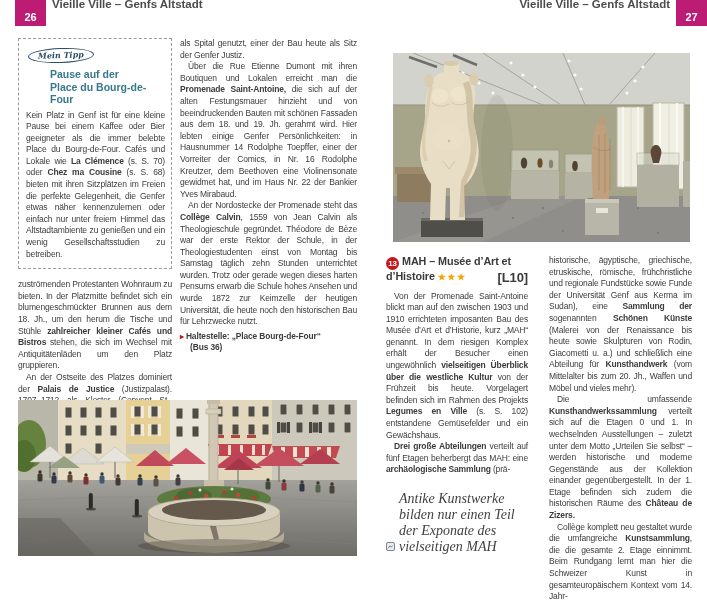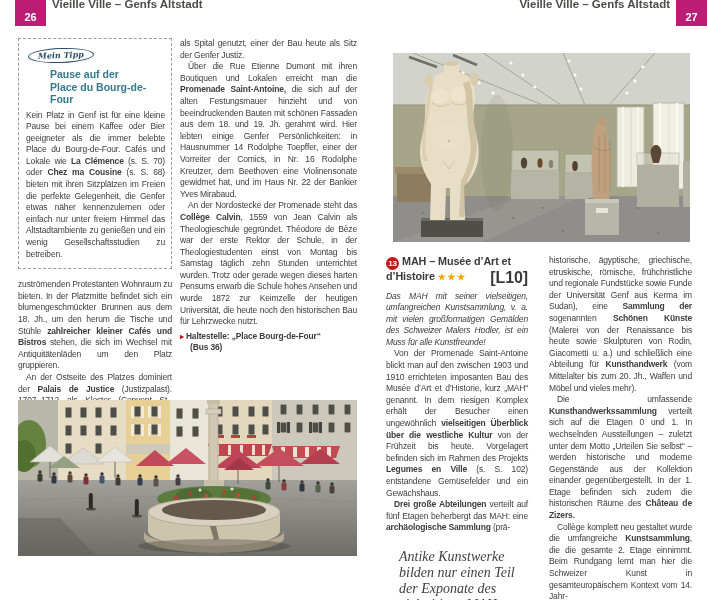--- a/index.html
+++ b/index.html
@@ -68,21 +68,21 @@
   .poi-heading{
     position:relative;font-size:10.8px;line-height:13.5px;font-weight:bold;
     color:#3a3a3a;margin:0 0 6px 0;letter-spacing:-0.1px;
   }
   .poi-num{
     display:inline-block;width:13px;height:13px;border-radius:50%;
     background:#c4161c;color:#fff;font-size:8px;line-height:13px;
     text-align:center;margin-right:3px;vertical-align:-1px;
   }
   .poi-stars{color:#f0a500;font-size:9px;letter-spacing:1.5px;margin-left:3px;}
-  .poi-ref{position:absolute;right:0;bottom:0;font-weight:bold;font-size:16px;color:#3a3a3a;padding-left:40px;}
+  .poi-ref{position:absolute;right:0;bottom:0;font-weight:bold;font-size:13px;color:#3a3a3a;padding-left:40px;}
   .teaser{font-style:italic;font-size:8.5px;line-height:11.6px;letter-spacing:-0.15px;text-align:justify;margin:0 0 0 0;color:#3c3c3c;}
   .teaser + .body{margin-top:0;}
 </style>
 </head>
 <body>
 
 <div class="hdr">
   <div class="pagenum-box left">26</div>
   <div class="hdr-title left">Vieille Ville – Genfs Altstadt</div>
   <div class="hdr-title right">Vieille Ville – Genfs Altstadt</div>
@@ -394,21 +394,20 @@
       <path d="M37,32 C33,44 34,58 31,70 C29,82 28,96 31,108 L35,108 C31,96 32,82 34,70 C37,58 36,44 40,34 Z" fill="#cfc0a0" opacity="0.5"></path>
     </svg>
   </figure>
 
   <div class="poi-cols">
     <div class="rcol1">
       <h3 class="poi-heading">
         <span class="poi-num">13</span><span>MAH – Musée d’Art et d’Histoire</span><span class="poi-stars">★★★</span>
         <span class="poi-ref">[L10]</span>
       </h3>
-      <p class="teaser">Das MAH mit seiner vielseitigen, umfangreichen Kunstsammlung, v. a. mit vielen großformatigen Gemälden des Schweizer Malers Hodler, ist ein Muss für alle Kunstfreunde!</p>
       <p class="body ind"><span>Von der Promenade Saint-Antoine blickt man auf den zwischen 1903 und 1910 errichteten imposanten Bau des Musée d’Art et d’Historie, kurz „MAH“ genannt. In dem riesigen Komplex erhält der Besucher einen ungewöhnlich </span><span class="b">vielseitigen Überblick über die westliche Kultur</span><span> von der Frühzeit bis heute. Vorgelagert befinden sich im Rahmen des Projekts </span><span class="b">Legumes en Ville</span><span> (s. S. 102) entstandene Gemüsefelder und ein Gewächshaus.</span></p>
       <p class="body ind"><span class="b">Drei große Abteilungen</span><span> verteilt auf fünf Etagen beherbergt das MAH: eine </span><span class="b">archäologische Sammlung</span><span> (prä-</span></p>
       <div class="caption">
         <span class="cap-icon">
           <svg width="9" height="9" viewBox="0 0 9 9">
               <rect x="0.5" y="0.5" width="8" height="8" rx="1.5" fill="#e8edf2" stroke="#6b7886" stroke-width="0.9"></rect>
               <polyline points="2,6.4 4,3.8 5.4,5.2 6.6,3.6" fill="none" stroke="#6b7886" stroke-width="0.9"></polyline>
             </svg>
         </span>
         <span>Antike Kunstwerke bilden nur einen Teil der Exponate des vielseitigen MAH</span>

